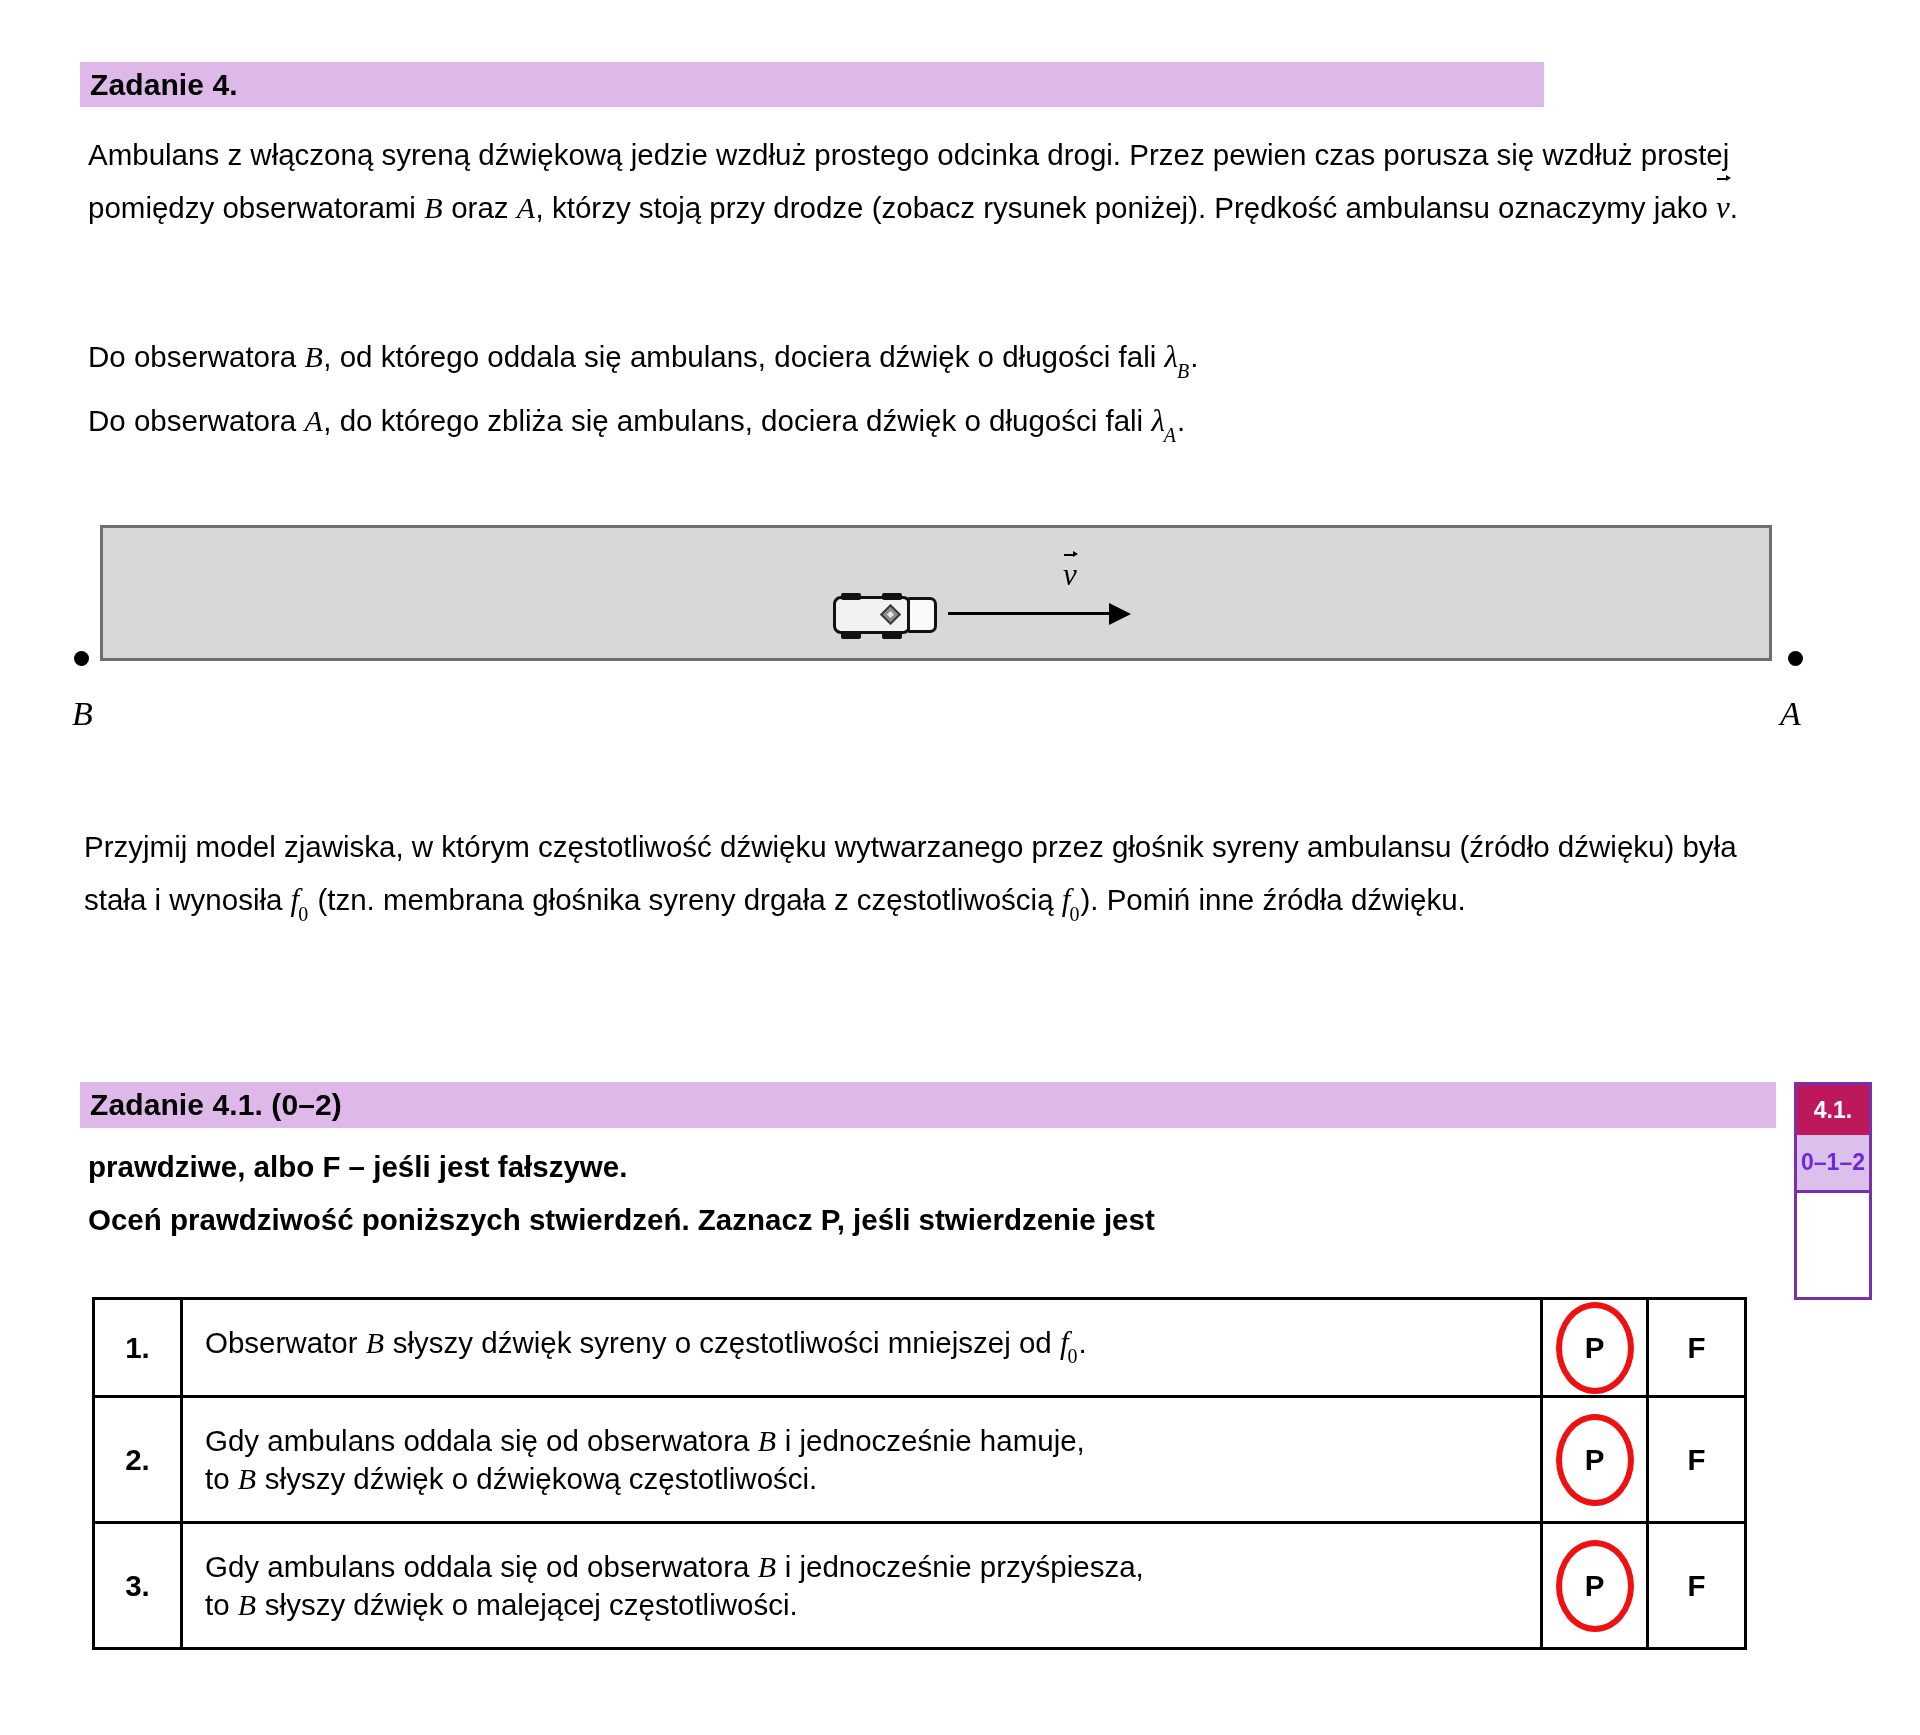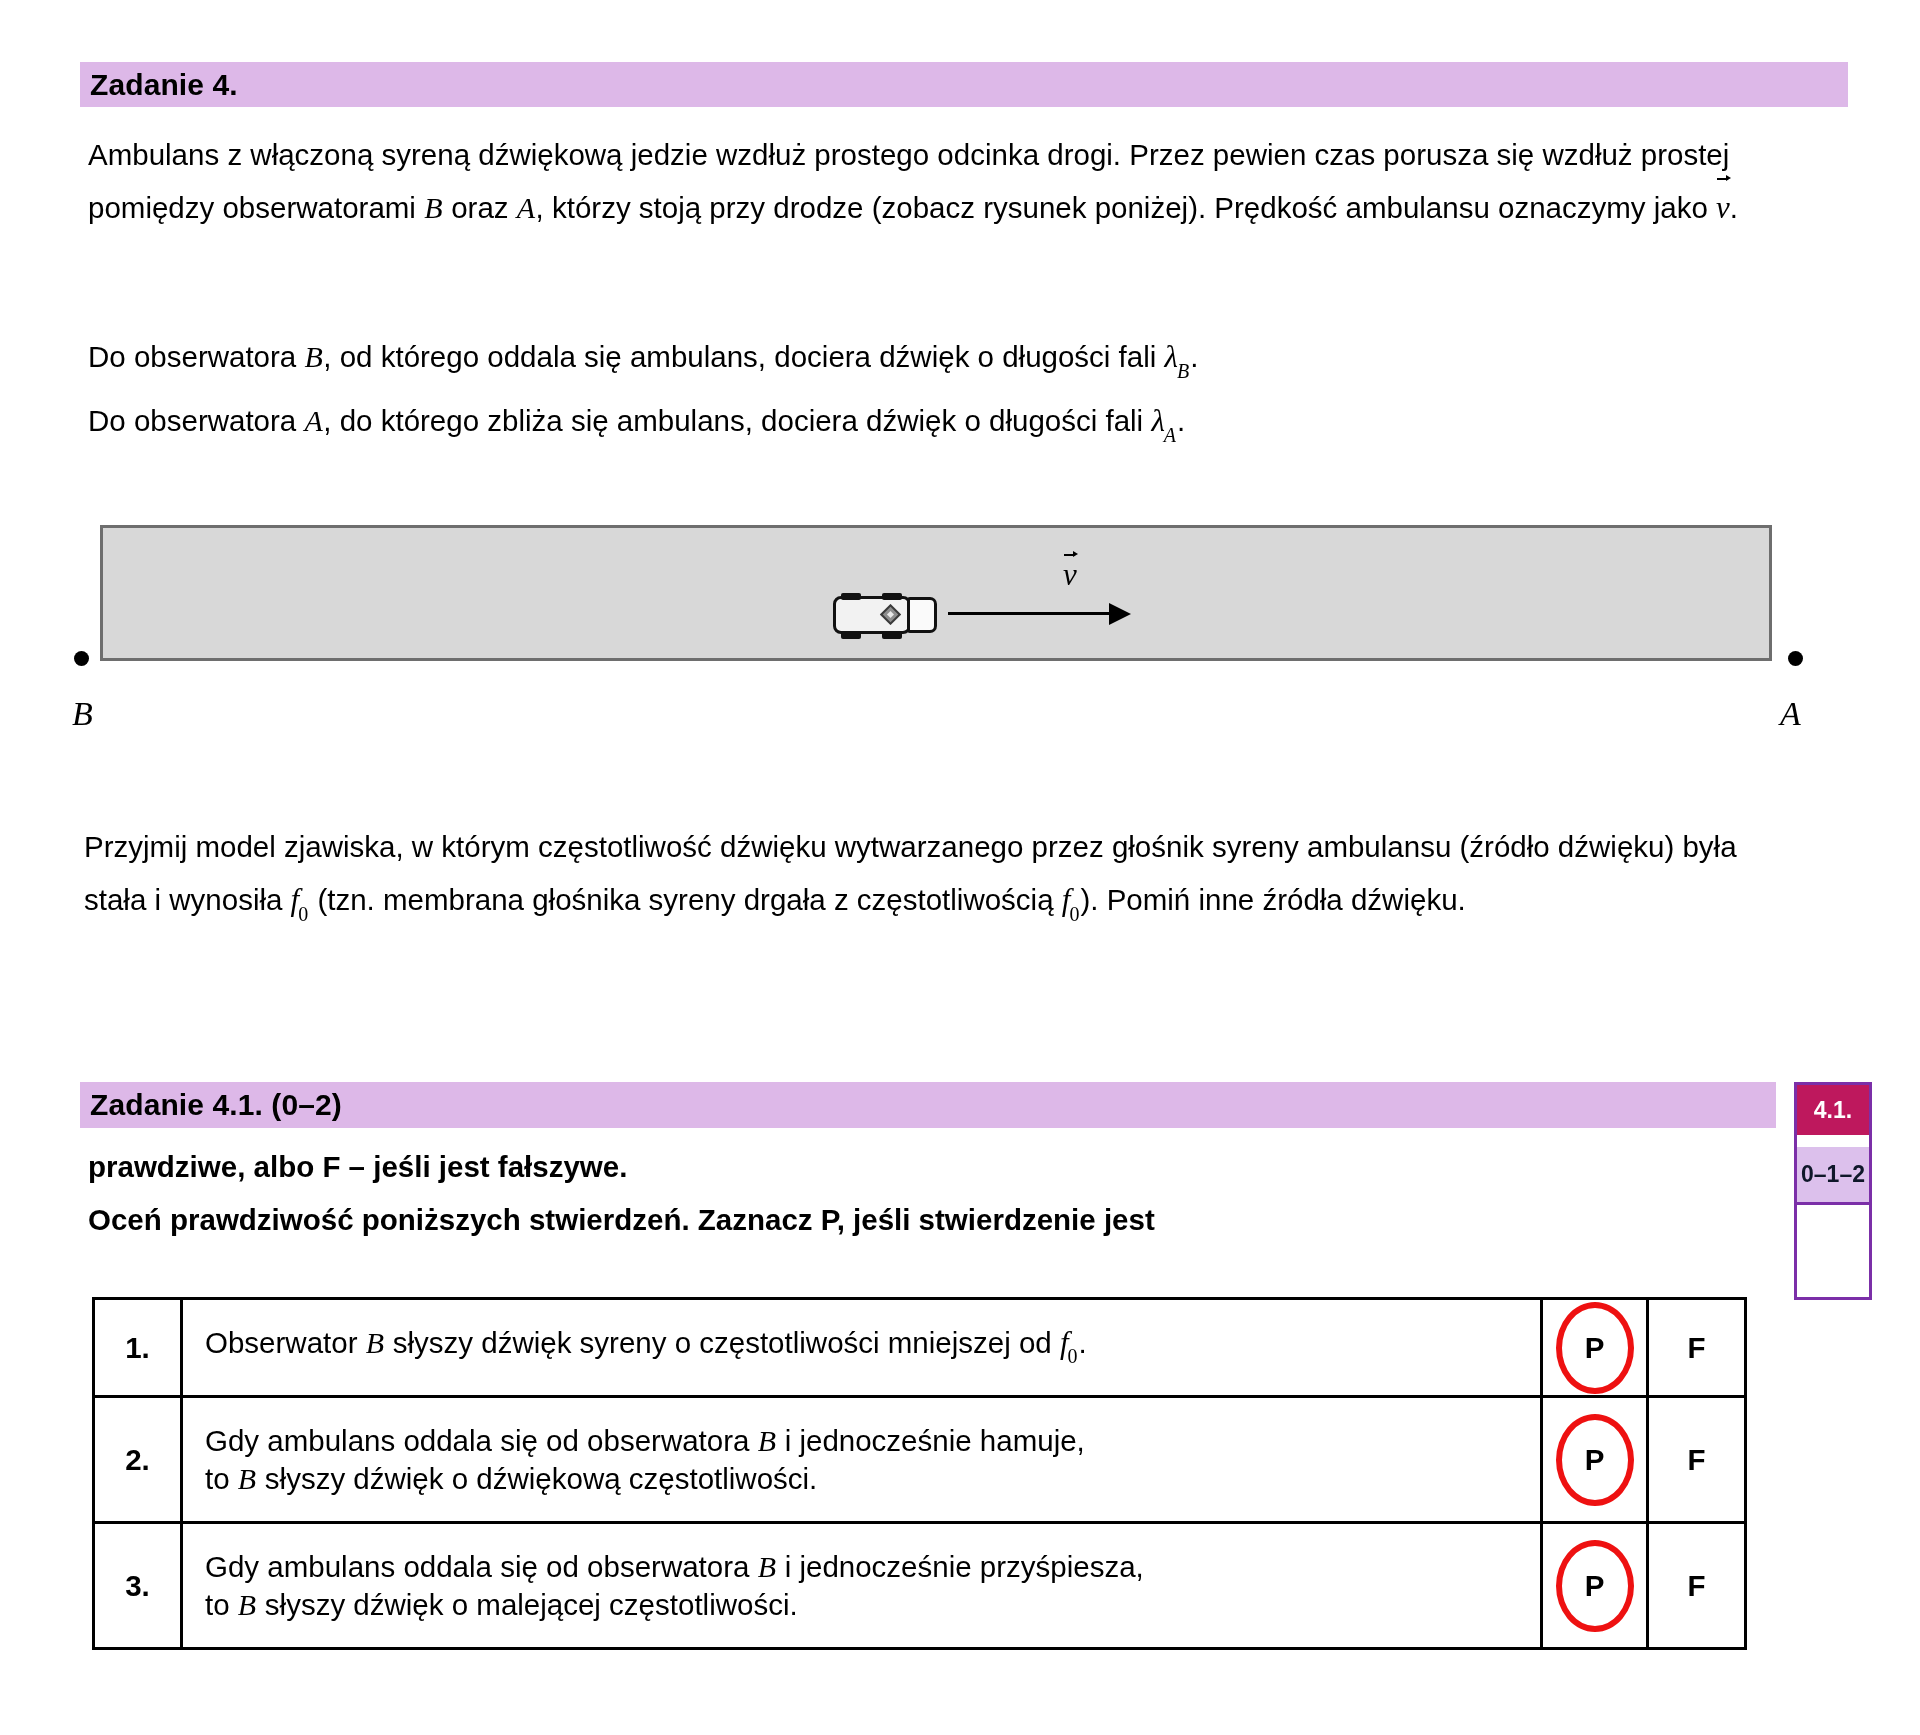--- a/index.html
+++ b/index.html
@@ -33,21 +33,21 @@
     letter-spacing: 0.1px;
     display: flex;
     align-items: center;
     padding-left: 10px;
     box-sizing: border-box;
   }
 
   #task4-header {
     left: 80px;
     top: 62px;
-    width: 1768px;
+    width: 1464px;
     height: 45px;
   }
 
   #task41-header {
     left: 80px;
     top: 1082px;
     width: 1696px;
     height: 46px;
   }
 
@@ -266,29 +266,28 @@
     color: #ffffff;
     font-weight: bold;
     font-size: 23px;
     display: flex;
     align-items: center;
     justify-content: center;
   }
   #score-range {
     height: 58px;
     background: #dcc0ec;
-    color: #0f172a;
+    color: #6d28d9;
     font-weight: bold;
     font-size: 23px;
     display: flex;
     align-items: center;
     justify-content: center;
     border-bottom: 3px solid #7b2fa8;
     box-sizing: border-box;
-    margin-top: 12px;
   }
   #score-blank {
     flex: 1;
     background: #ffffff;
   }
 
   
   #pf-table {
     position: absolute;
     left: 92px;

